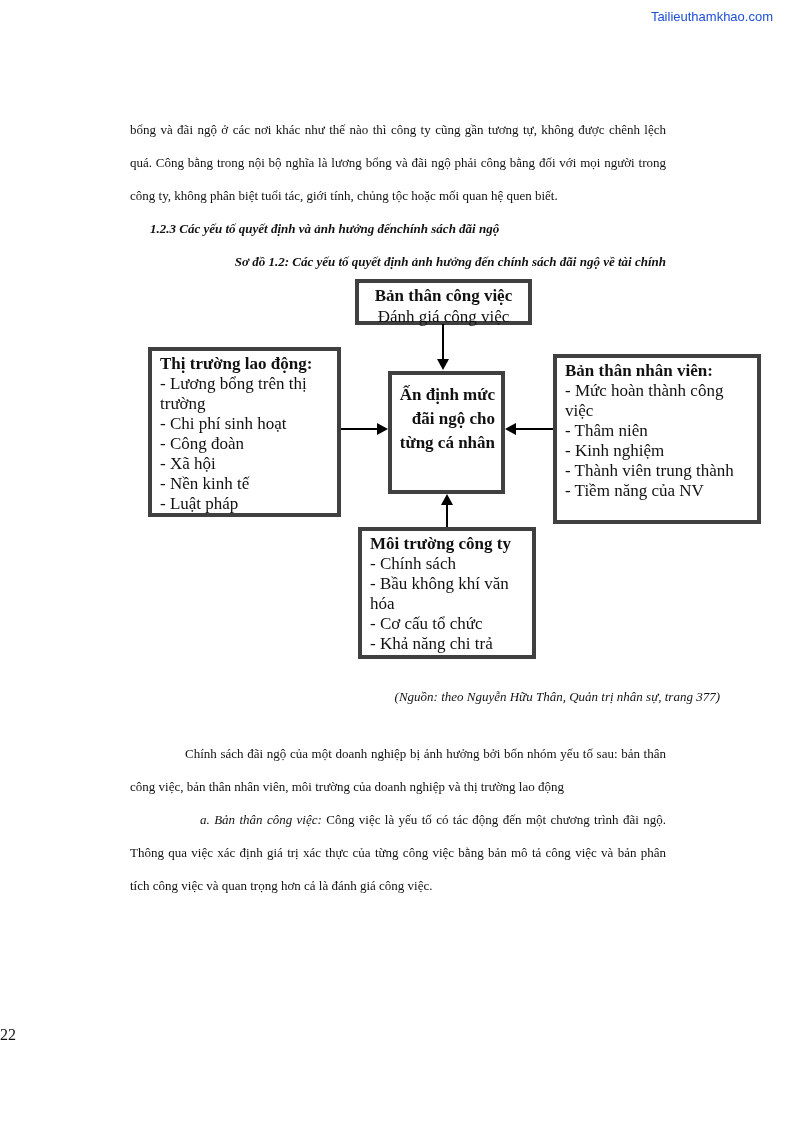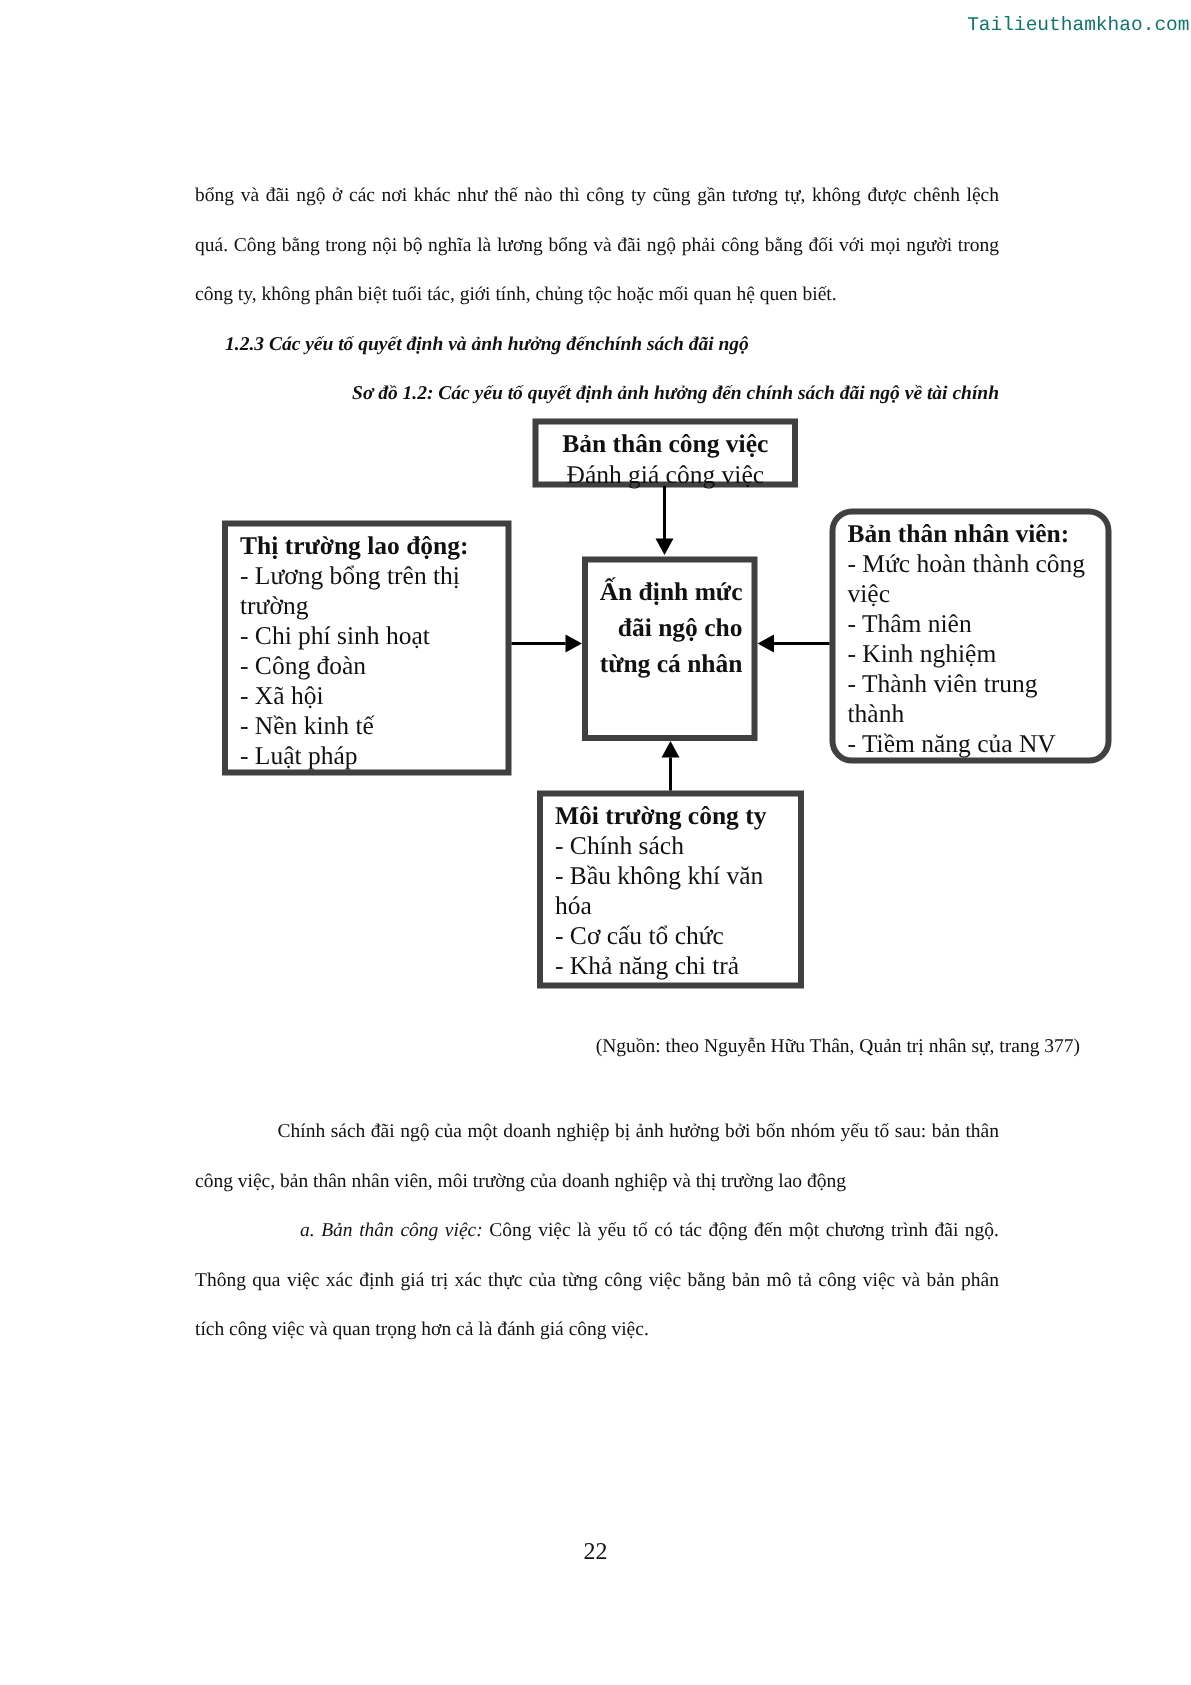--- a/index.html
+++ b/index.html
@@ -1,44 +1,44 @@
 <!DOCTYPE html>
 <html><head>
 <meta charset="utf-8">
 <style>
   html,body{margin:0;padding:0;background:#ffffff;}
   .page{position:relative;width:794px;height:1123px;background:#ffffff;color:#111111;
         font-family:"Liberation Serif","DejaVu Serif",serif;box-sizing:border-box;
         padding-top:113px;overflow:hidden;}
-  .watermark{position:absolute;top:9px;right:1px;font-family:Liberation Mono, monospace;
-             font-size:13px;color:#0f766e;}
+  .watermark{position:absolute;top:9px;right:21px;font-family:Liberation Sans, sans-serif;
+             font-size:13px;color:#1d4ed8;}
   p{margin:0 128px 0 130px;font-size:13px;line-height:33px;}
   .justify{text-align:justify;}
   .heading{font-weight:bold;font-style:italic;text-indent:20px;}
   .diagram-title{font-weight:bold;font-style:italic;text-align:right;line-height:33px;}
   .diagram{position:relative;width:794px;height:392px;}
   .box{position:absolute;border:4px solid #404040;background:#fff;box-sizing:border-box;font-size:17px;}
   .box .box-title{font-weight:bold;}
   .top-box{left:355px;top:1px;width:177px;height:46px;text-align:center;line-height:21px;padding-top:2px;}
   .left-box{left:148px;top:69px;width:193px;height:170px;padding:3px 6px 0 8px;line-height:20px;}
-  .right-box{left:553px;top:61px;width:188px;height:170px;padding:3px 6px 0 8px;line-height:20px;border-radius:15px;}
+  .right-box{left:553px;top:76px;width:208px;height:170px;padding:3px 6px 0 8px;line-height:20px;}
   .center-box{left:388px;top:93px;width:117px;height:123px;text-align:right;font-weight:bold;
               line-height:24px;padding:8px 6px 0 6px;}
   .bottom-box{left:358px;top:249px;width:178px;height:132px;padding:3px 18px 0 8px;line-height:20px;}
   .arrow-line{position:absolute;background:#000;}
   .arrow-head{position:absolute;width:0;height:0;}
   .head-down{border-left:6px solid transparent;border-right:6px solid transparent;border-top:11px solid #000;}
   .head-up{border-left:6px solid transparent;border-right:6px solid transparent;border-bottom:11px solid #000;}
   .head-right{border-top:6px solid transparent;border-bottom:6px solid transparent;border-left:11px solid #000;}
   .head-left{border-top:6px solid transparent;border-bottom:6px solid transparent;border-right:11px solid #000;}
-  .source{text-align:right;margin-right:74px;margin-top:10px;}
+  .source{font-style:italic;text-align:right;margin-right:74px;margin-top:10px;}
   .indent1{text-indent:55px;margin-top:24px;}
   .indent2{text-indent:70px;}
   .lead-italic{font-style:italic;}
-  .page-number{position:absolute;top:1026px;left:0;width:794px;text-align:center;font-size:16px;}
+  .page-number{position:absolute;top:1026px;left:0;width:794px;font-size:16px;}
 </style>
 </head>
 <body>
 
 <div class="page">
 
   <div class="watermark">Tailieuthamkhao.com</div>
 
   <p class="justify">bổng và đãi ngộ ở các nơi khác như thế nào thì công ty cũng gần tương tự, không được chênh lệch quá. Công bằng trong nội bộ nghĩa là lương bổng và đãi ngộ phải công bằng đối với mọi người trong công ty, không phân biệt tuổi tác, giới tính, chủng tộc hoặc mối quan hệ quen biết.</p>
 

